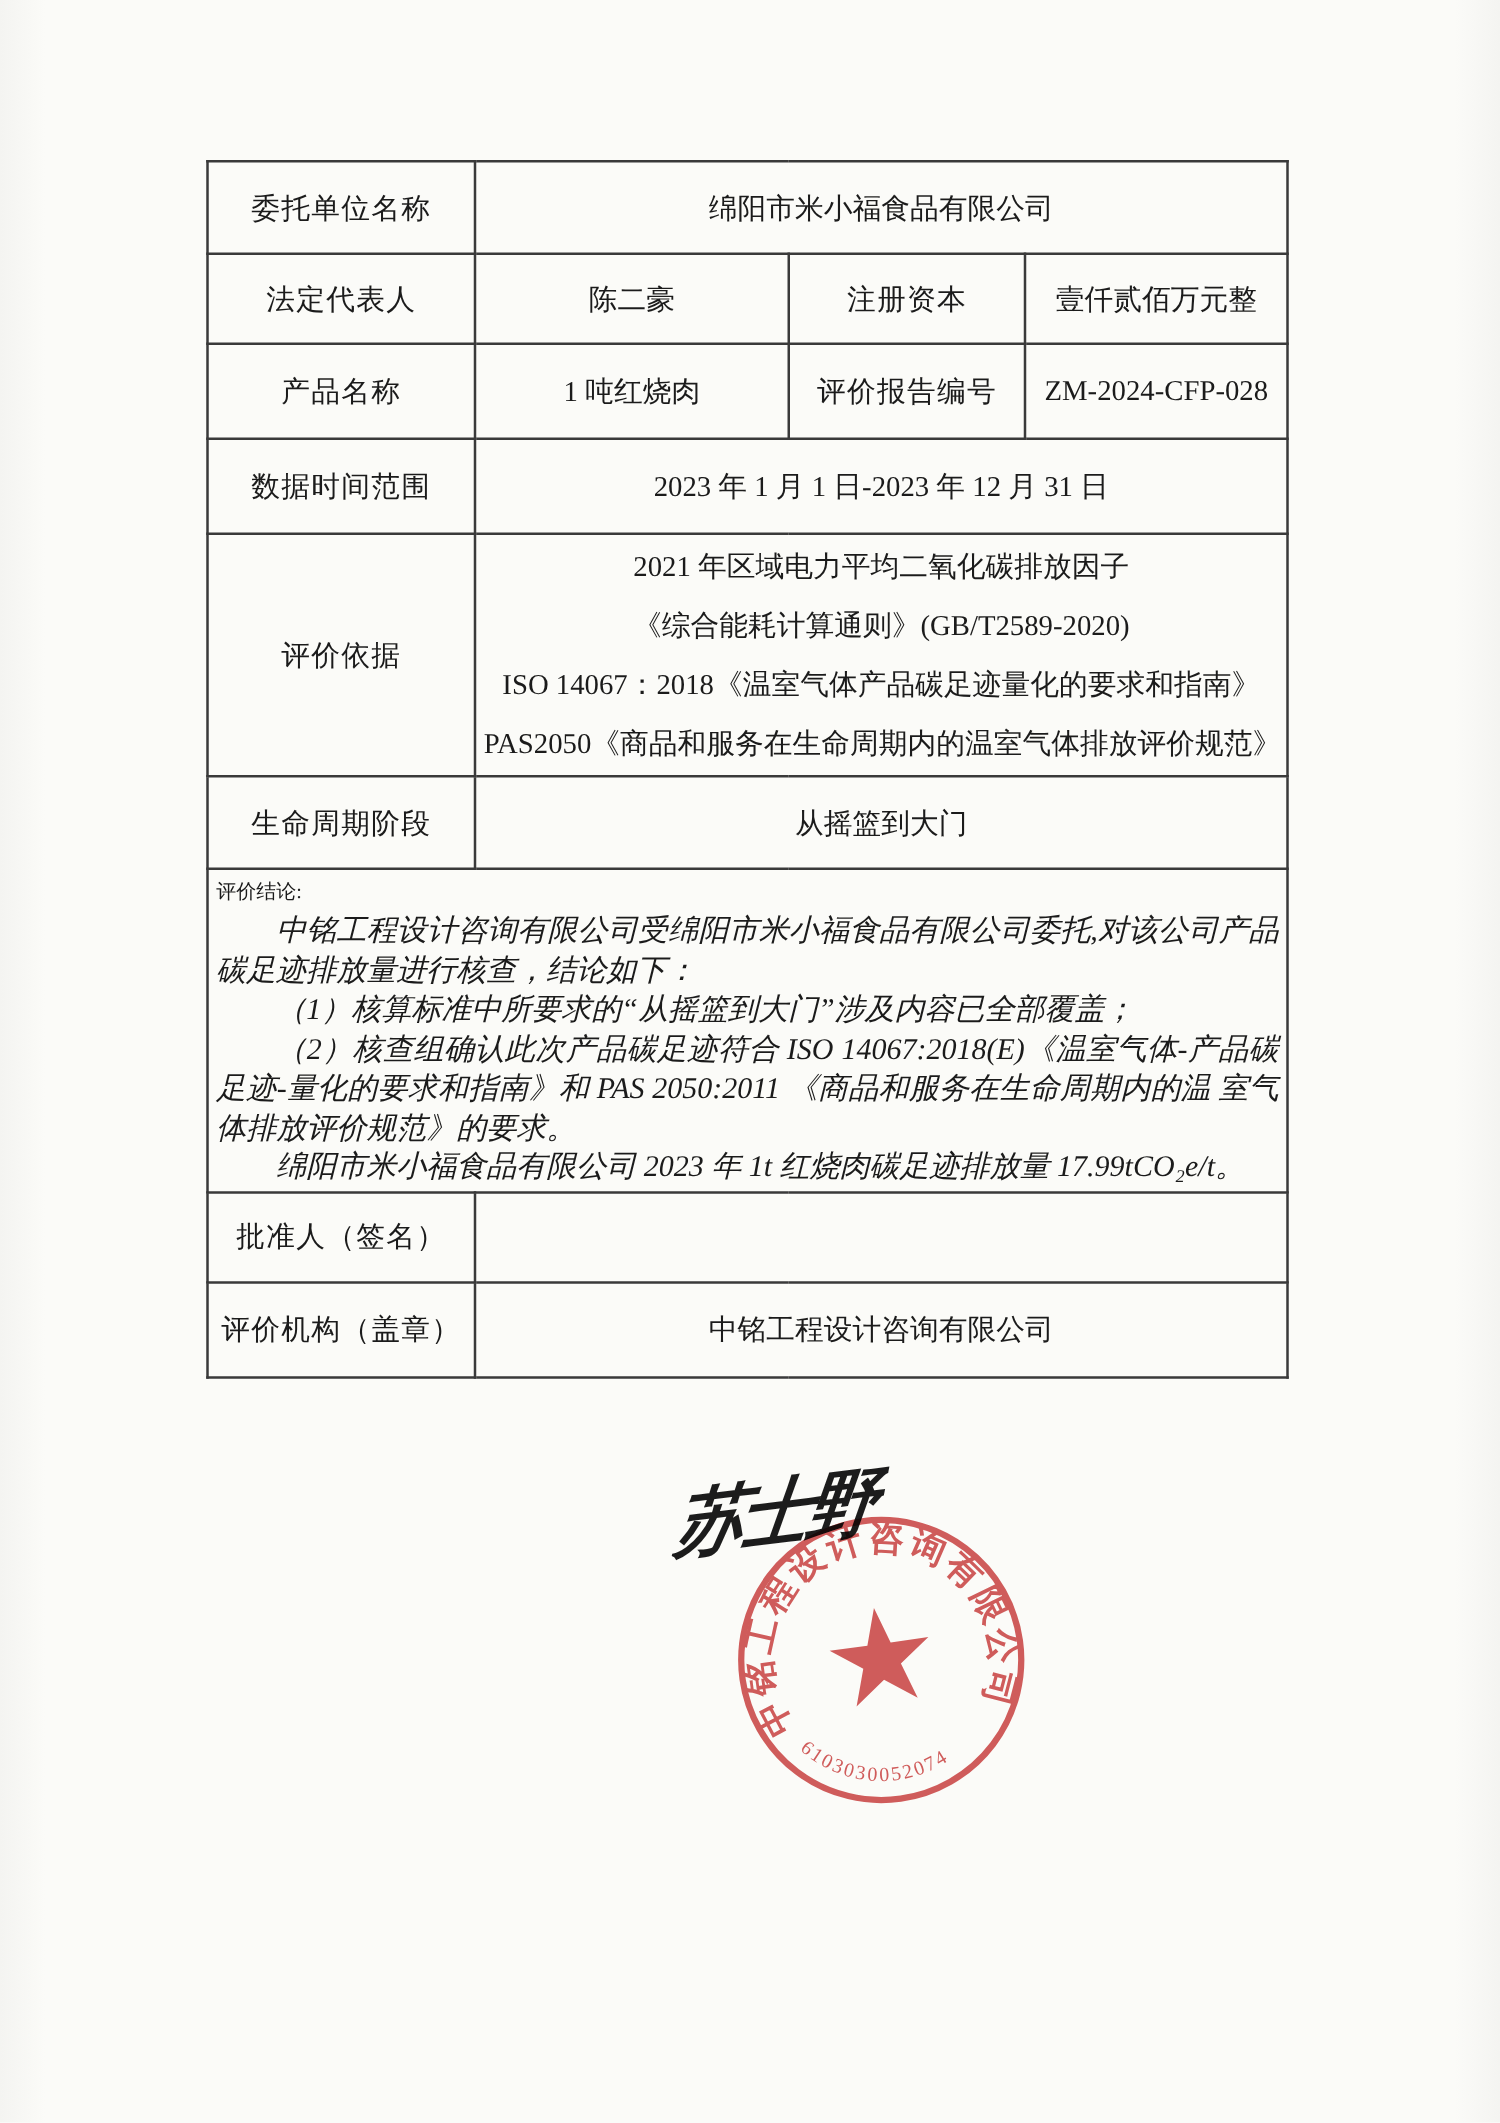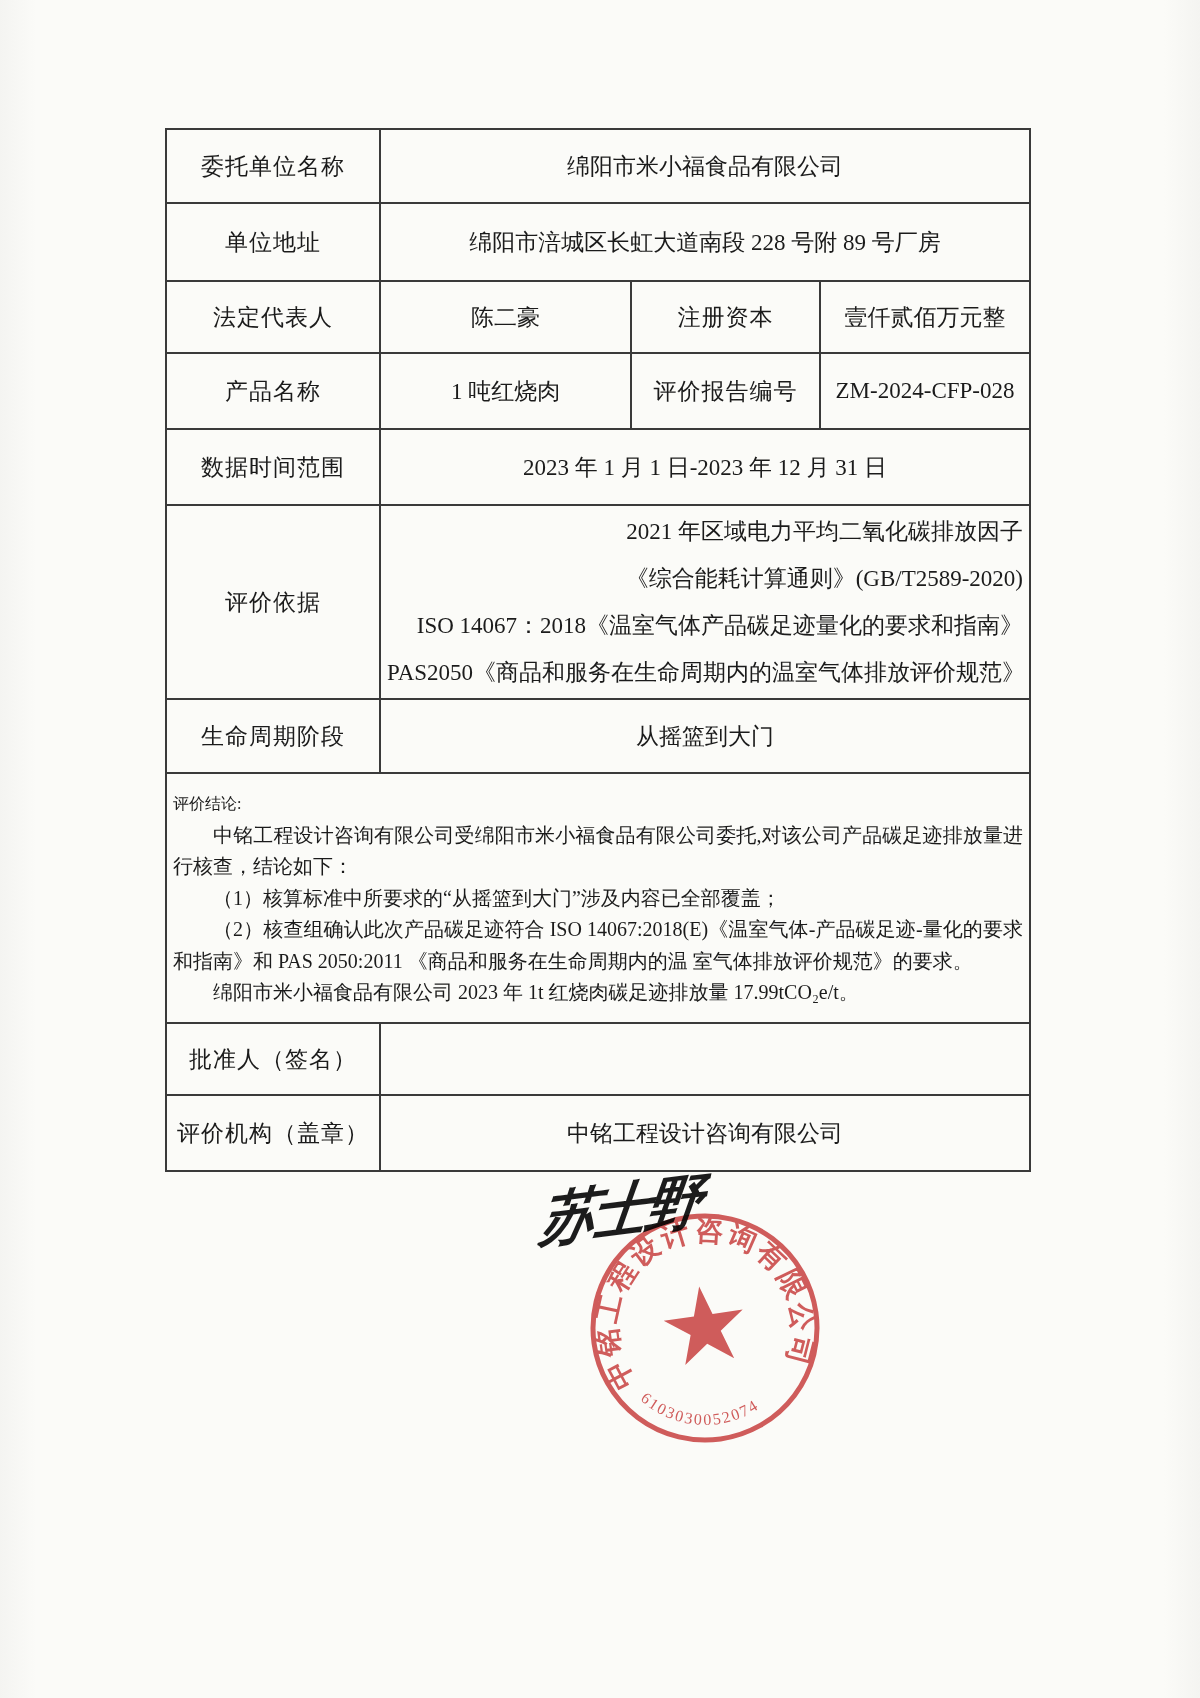--- a/index.html
+++ b/index.html
@@ -22,28 +22,29 @@
     table-layout: fixed;
   }
   table.report td {
     border: 2px solid #3a3a3a;
     font-size: 23px;
     padding: 2px 6px;
     vertical-align: middle;
   }
   td.lbl  { text-align: center; letter-spacing: 1px; }
   td.val  { text-align: center; }
-  td.basis { text-align: right; padding: 10px 10px 6px 18px; }
+  td.basis { text-align: center; padding: 10px 10px 6px 18px; }
   .basis-line { line-height: 47px; white-space: nowrap; }
   td.concl { padding: 6px 14px 4px 14px; vertical-align: top; }
   .concl-title { font-size: 16px; line-height: 32px; }
   .concl p {
     margin: 0; text-indent: 2em;
-    font-size: 20px; line-height: 31.5px;
+    font-size: 24px; line-height: 31.5px;
     text-align: justify;
+    font-style: italic;
   }
   .sig-wrap {
     position: absolute; left: 540px; top: 1182px;
     width: 220px; height: 90px;
     pointer-events: none;
   }
   .sig-text {
     font-size: 58px; font-weight: 600;
     letter-spacing: -5px; color: #1c1c1c;
     transform: rotate(-7deg) skewX(-14deg);
@@ -72,24 +73,20 @@
         <col style="width:189px">
         <col style="width:210px">
     </colgroup>
 
     <tbody>
         <tr style="height:74px">
       <td class="lbl">委托单位名称</td>
       <td class="val" colspan="3">绵阳市米小福食品有限公司</td>
     </tr>
 
-    <tr style="height:78px">
-      <td class="lbl">单位地址</td>
-      <td class="val" colspan="3">绵阳市涪城区长虹大道南段 228 号附 89 号厂房</td>
-    </tr>
 
     <tr style="height:72px">
       <td class="lbl">法定代表人</td>
       <td class="val">陈二豪</td>
       <td class="lbl">注册资本</td>
       <td class="val">壹仟贰佰万元整</td>
     </tr>
 
 
     <tr style="height:76px">

